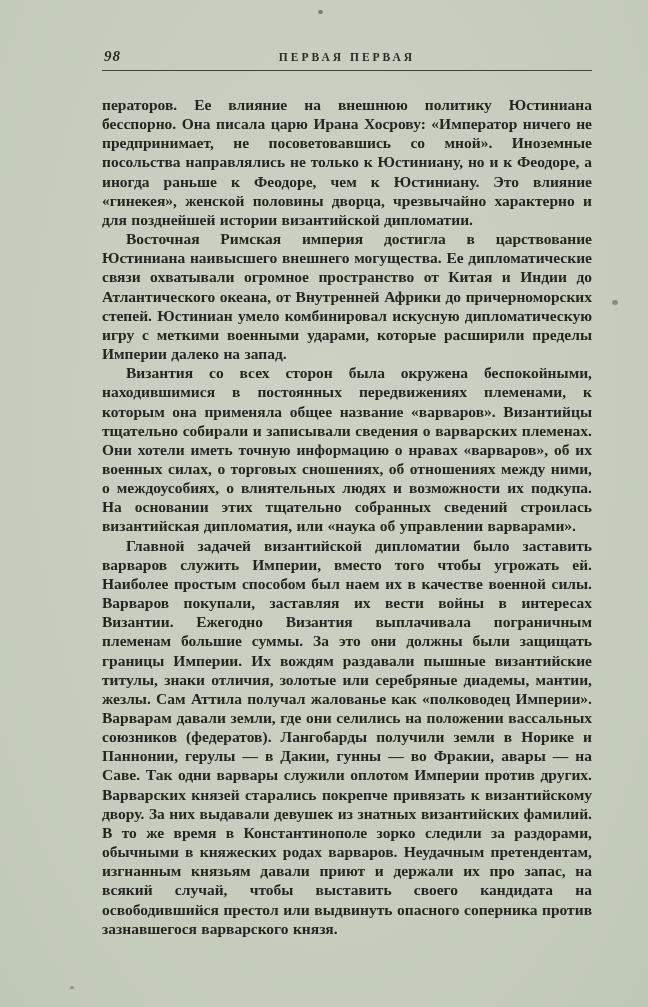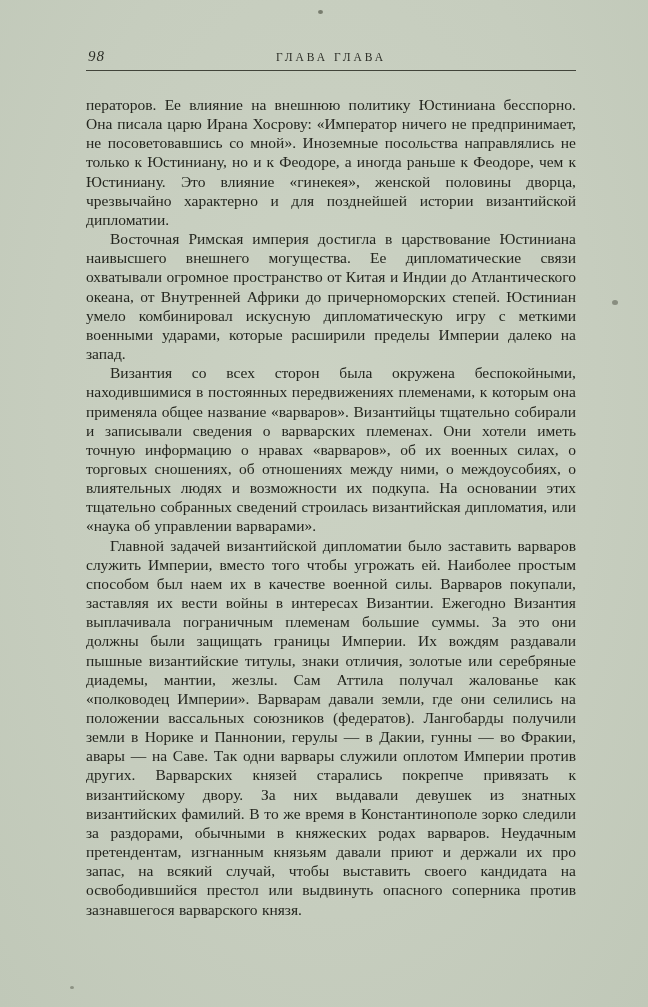--- a/index.html
+++ b/index.html
@@ -10,23 +10,24 @@
     width: 648px;
     height: 1007px;
     background: radial-gradient(ellipse at 50% 40%, #cbd2c3 0%, #c6cdbe 60%, #c0c8b8 100%);
     font-family: "Liberation Serif", "DejaVu Serif", serif;
     color: #262822;
     position: relative;
     overflow: hidden;
   }
   .page-block {
     position: absolute;
-    left: 86px;
+    left: 102px;
     top: 48px;
     width: 490px;
+    font-weight: bold;
   }
   .running-head {
     position: relative;
     height: 18px;
     border-bottom: 1px solid #41443a;
     padding-bottom: 4px;
   }
   .page-number {
     position: absolute;
     left: 2px;
@@ -76,21 +77,21 @@
 <body>
 
 <div class="speck speck-1"></div>
 <div class="speck speck-2"></div>
 <div class="speck speck-3"></div>
 
 <div class="page-block">
 
   <div class="running-head">
     <span class="page-number">98</span>
-    <span class="chapter-title">ГЛАВА ГЛАВА</span>
+    <span class="chapter-title">ПЕРВАЯ ПЕРВАЯ</span>
   </div>
 
   <div class="body-text">
     <p class="no-indent">ператоров. Ее влияние на внешнюю политику Юстиниана бесспорно. Она писала царю Ирана Хосрову: «Император ничего не предпринимает, не посоветовавшись со мной». Иноземные посольства направлялись не только к Юстиниану, но и к Феодоре, а иногда раньше к Феодоре, чем к Юстиниану. Это влияние «гинекея», женской половины дворца, чрезвычайно характерно и для позднейшей истории византийской дипломатии.</p>
     <p>Восточная Римская империя достигла в царствование Юстиниана наивысшего внешнего могущества. Ее дипломатические связи охватывали огромное пространство от Китая и Индии до Атлантического океана, от Внутренней Африки до причерноморских степей. Юстиниан умело комбинировал искусную дипломатическую игру с меткими военными ударами, которые расширили пределы Империи далеко на запад.</p>
     <p>Византия со всех сторон была окружена беспокойными, находившимися в постоянных передвижениях племенами, к которым она применяла общее название «варваров». Византийцы тщательно собирали и записывали сведения о варварских племенах. Они хотели иметь точную информацию о нравах «варваров», об их военных силах, о торговых сношениях, об отношениях между ними, о междоусобиях, о влиятельных людях и возможности их подкупа. На основании этих тщательно собранных сведений строилась византийская дипломатия, или «наука об управлении варварами».</p>
     <p>Главной задачей византийской дипломатии было заставить варваров служить Империи, вместо того чтобы угрожать ей. Наиболее простым способом был наем их в качестве военной силы. Варваров покупали, заставляя их вести войны в интересах Византии. Ежегодно Византия выплачивала пограничным племенам большие суммы. За это они должны были защищать границы Империи. Их вождям раздавали пышные византийские титулы, знаки отличия, золотые или серебряные диадемы, мантии, жезлы. Сам Аттила получал жалованье как «полководец Империи». Варварам давали земли, где они селились на положении вассальных союзников (федератов). Лангобарды получили земли в Норике и Паннонии, герулы — в Дакии, гунны — во Фракии, авары — на Саве. Так одни варвары служили оплотом Империи против других. Варварских князей старались покрепче привязать к византийскому двору. За них выдавали девушек из знатных византийских фамилий. В то же время в Константинополе зорко следили за раздорами, обычными в княжеских родах варваров. Неудачным претендентам, изгнанным князьям давали приют и держали их про запас, на всякий случай, чтобы выставить своего кандидата на освободившийся престол или выдвинуть опасного соперника против зазнавшегося варварского князя.</p>
   </div>
 
 </div>

